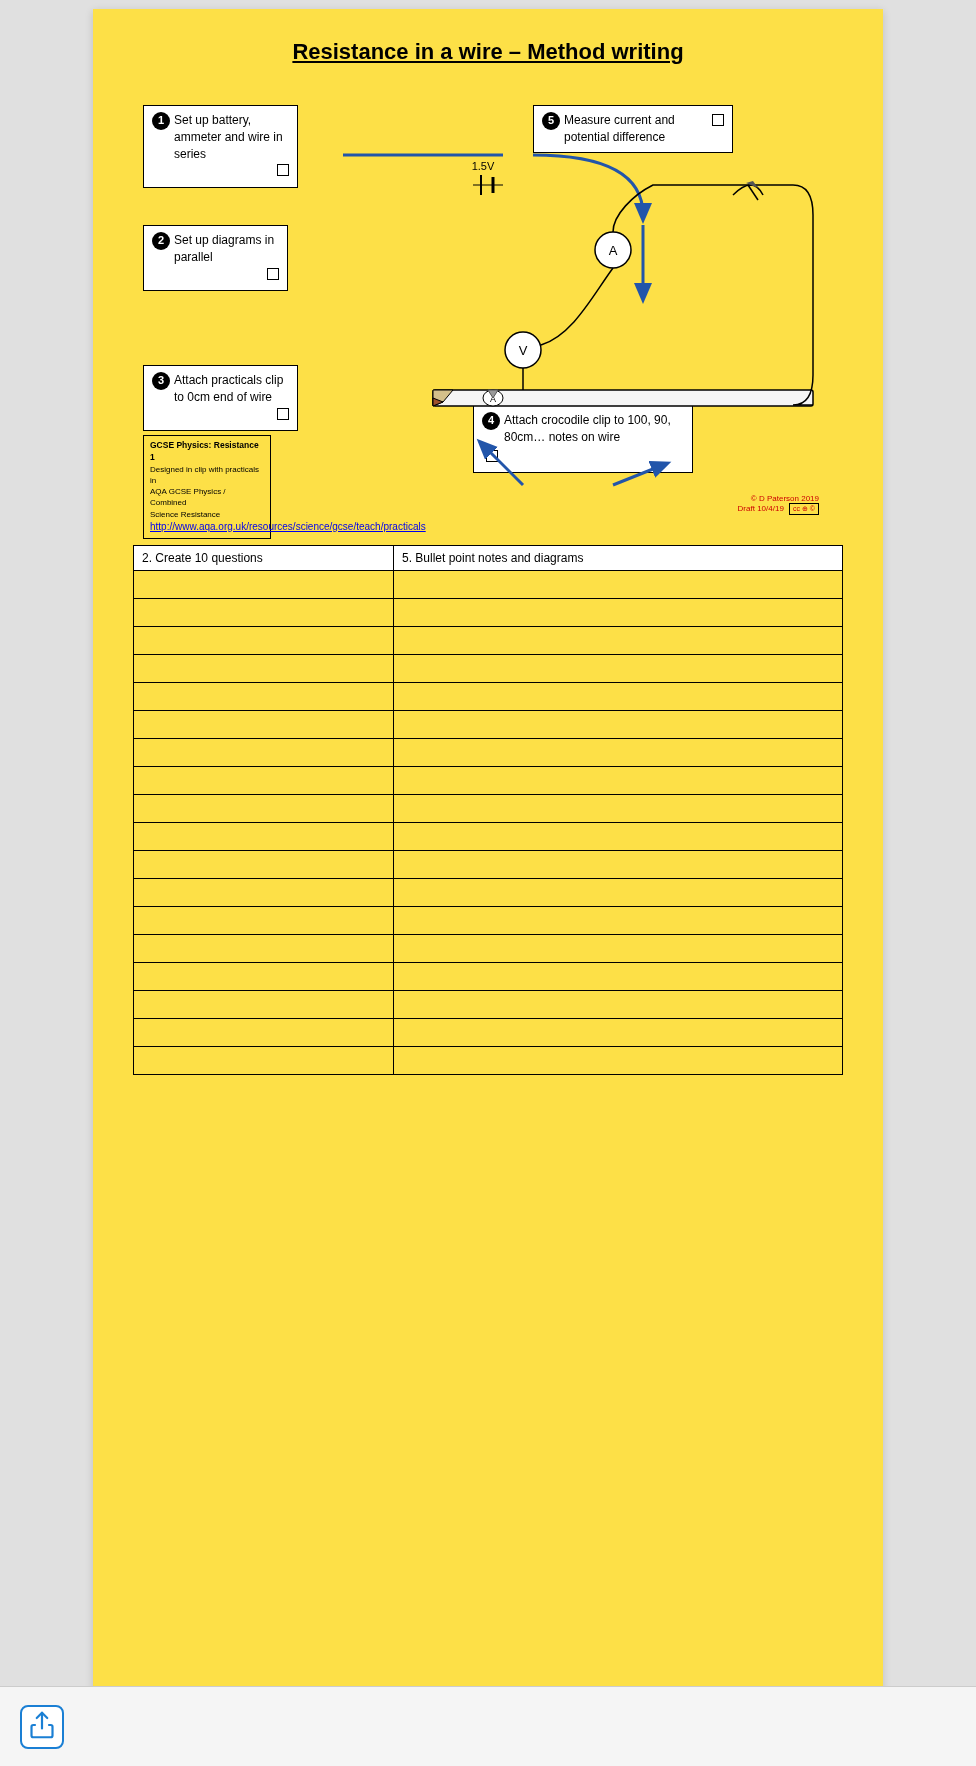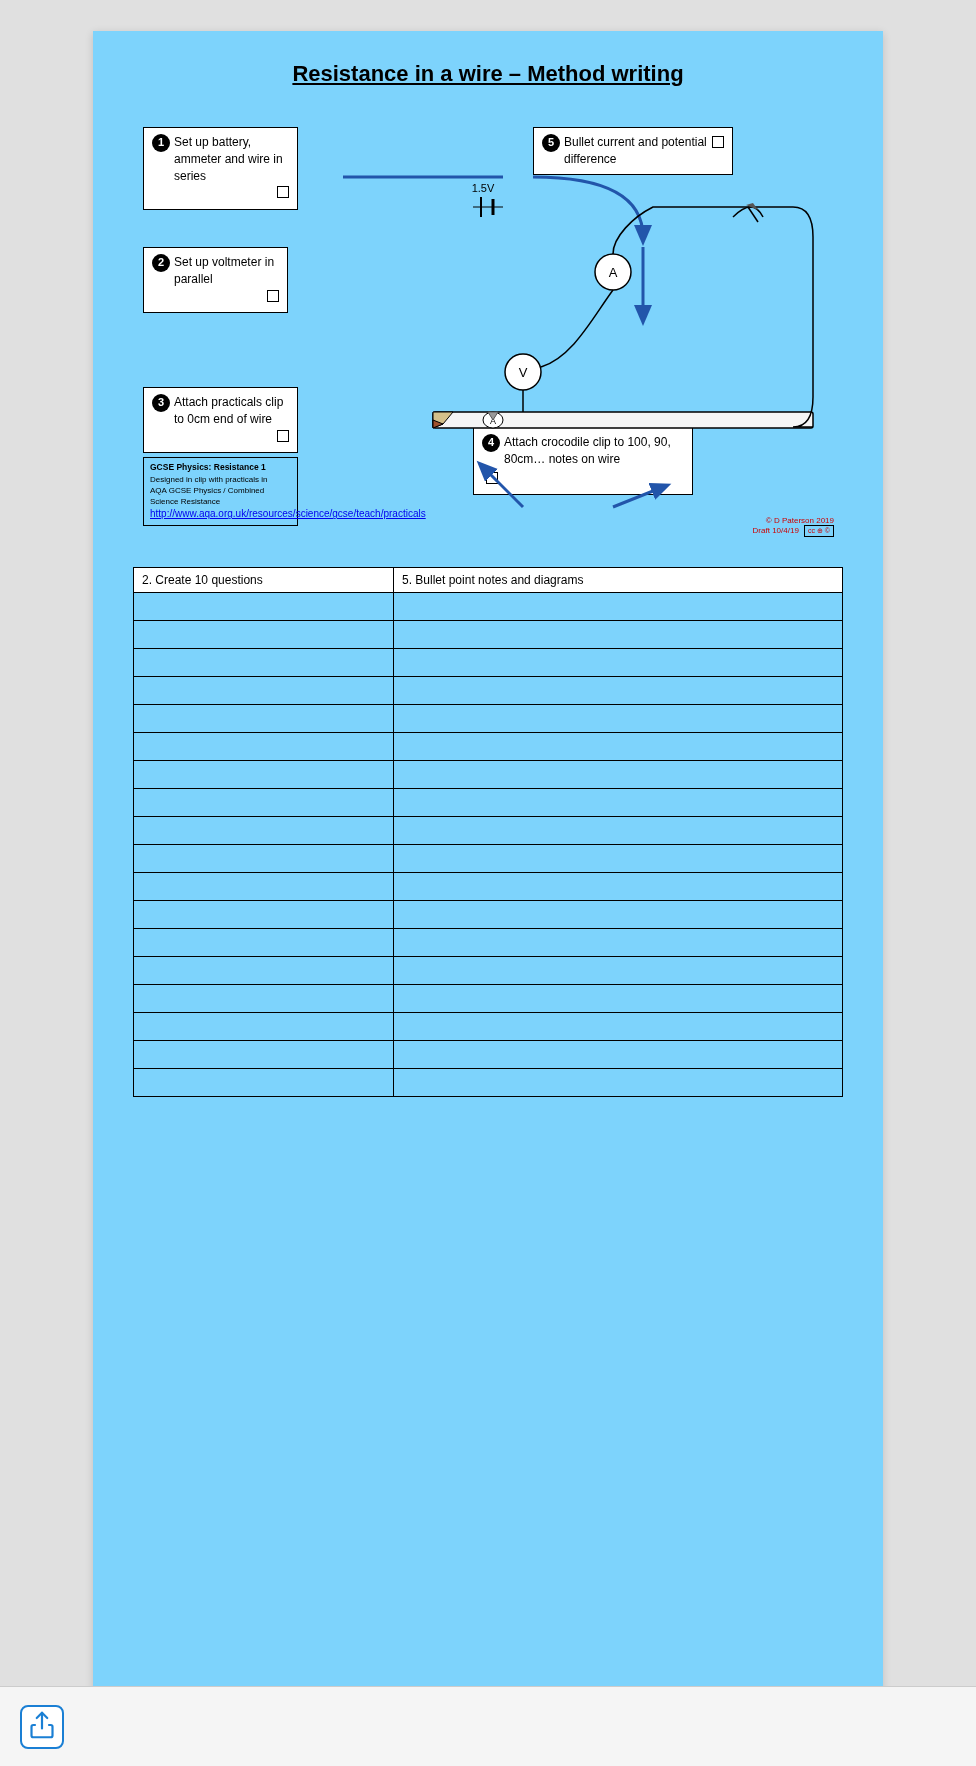--- a/index.html
+++ b/index.html
@@ -5,24 +5,24 @@
     * { box-sizing: border-box; margin: 0; padding: 0; }
     body {
       background: #e0e0e0;
       font-family: Arial, sans-serif;
       display: flex;
       flex-direction: column;
       align-items: center;
       min-height: 1766px;
     }
     .page {
-      background: #7dd3fc;
+      background: #fde047;
       width: 790px;
       min-height: 1700px;
-      margin: 31px auto;
+      margin: 9px auto;
       padding: 30px 40px 40px 40px;
       position: relative;
       box-shadow: 0 2px 8px rgba(0,0,0,0.15);
     }
     .page-title {
       text-align: center;
       font-size: 22px;
       font-weight: bold;
       text-decoration: underline;
       margin-bottom: 30px;
@@ -97,39 +97,39 @@
     .step5 {
       top: 10px;
       left: 400px;
       width: 200px;
     }
     
     .gcse-box {
       position: absolute;
       top: 340px;
       left: 10px;
-      width: 155px;
+      width: 128px;
       border: 1px solid #000;
       padding: 4px 6px;
       font-size: 8px;
       line-height: 1.4;
     }
     .gcse-box .gcse-title {
       font-weight: bold;
       font-size: 8.5px;
     }
     .gcse-box a {
       color: #0000ee;
       font-size: 10px;
     }
     
     .copyright {
       position: absolute;
       bottom: 10px;
-      right: 9px;
+      right: 24px;
       font-size: 8px;
       color: #cc0000;
       text-align: right;
     }
     .cc-badge {
       display: inline-flex;
       align-items: center;
       border: 1px solid #000;
       padding: 1px 3px;
       font-size: 7px;
@@ -214,41 +214,41 @@
         <span>Set up battery, ammeter and wire in series</span>
       </div>
       <div style="text-align:right; margin-top:2px;">
         <span class="step-checkbox"></span>
       </div>
     </div>
 
     <div class="step-box step2">
       <div class="step-header">
         <span class="step-num">2</span>
-        <span>Set up voltmeter in parallel</span>
+        <span>Set up diagrams in parallel</span>
       </div>
       <div style="text-align:right; margin-top:2px;">
         <span class="step-checkbox"></span>
       </div>
     </div>
 
     <div class="step-box step3">
       <div class="step-header">
         <span class="step-num">3</span>
         <span>Attach practicals clip to 0cm end of wire</span>
       </div>
       <div style="text-align:right; margin-top:2px;">
         <span class="step-checkbox"></span>
       </div>
     </div>
 
     <div class="step-box step5">
       <div class="step-header">
         <span class="step-num">5</span>
-        <span>Bullet current and potential difference</span>
+        <span>Measure current and potential difference</span>
         <span class="step-checkbox" style="margin-top:2px;"></span>
       </div>
     </div>
 
     <div class="step-box step4">
       <div class="step-header">
         <span class="step-num">4</span>
         <span>Attach crocodile clip to 100, 90, 80cm… notes on wire</span>
       </div>
       <div style="margin-top:4px;">

